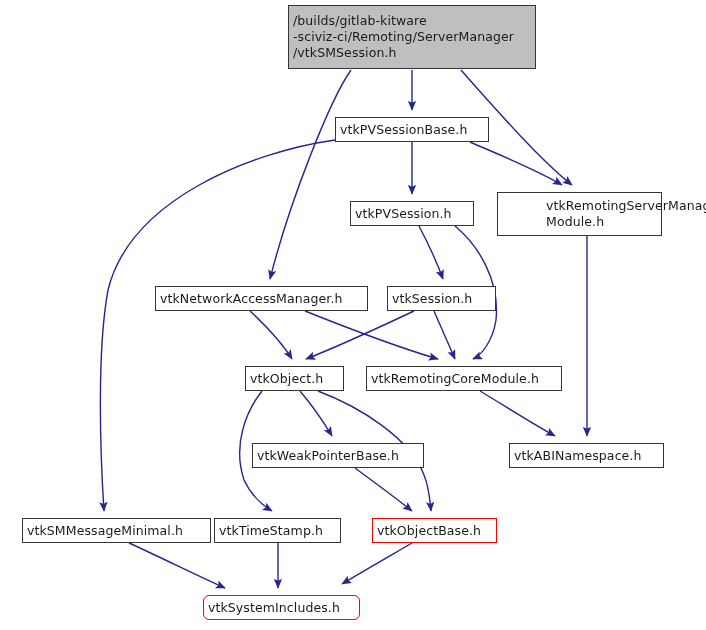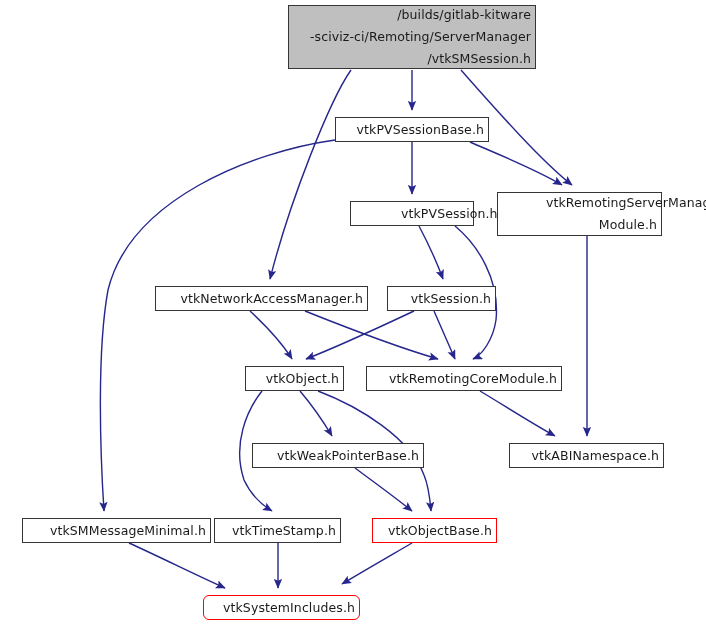--- a/index.html
+++ b/index.html
@@ -22,36 +22,35 @@
     width: 706px;
     height: 630px;
     pointer-events: none;
   }
   .node {
     position: absolute;
     box-sizing: border-box;
     display: flex;
     align-items: center;
     justify-content: center;
-    text-align: right;
+    text-align: left;
     background: #ffffff;
     border: 1px solid #353535;
     color: #1a1a1a;
     font-size: 12.5px;
-    line-height: 22px;
+    line-height: 16px;
     white-space: pre-line;
     letter-spacing: 0.1px;
   }
   .node.root {
     background: #bfbfbf;
     border: 1px solid #353535;
   }
   .node.highlight {
     border: 1px solid #ff0000;
-    padding-left: 7px;
   }
   .node-label {
     display: block;
     width: 100%;
     padding: 0 4px;
     box-sizing: border-box;
   }
 </style>
 </head>
 <body>
@@ -87,21 +86,21 @@
         <path d="M 412,543 C 388,557 362,572 342,584" fill="none" stroke="#26268c" stroke-width="1.4" marker-end="url(#arrowhead)"></path>
       </g>
   </svg>
   <div id="nodes-layer">
       <div class="node root" style="left: 288px; top: 5px; width: 248px; height: 64px;"><span class="node-label">/builds/gitlab-kitware
 -sciviz-ci/Remoting/ServerManager
 /vtkSMSession.h</span></div>
       <div class="node" style="left: 335px; top: 117px; width: 154px; height: 25px;"><span class="node-label">vtkPVSessionBase.h</span></div>
       <div class="node" style="left: 497px; top: 192px; width: 165px; height: 44px; padding-left: 44px;"><span class="node-label">vtkRemotingServerManager
 Module.h</span></div>
-      <div class="node" style="left: 350px; top: 201px; width: 124px; height: 25px; padding-left: 46px;"><span class="node-label">vtkPVSession.h</span></div>
+      <div class="node" style="left: 350px; top: 201px; width: 124px; height: 25px;"><span class="node-label">vtkPVSession.h</span></div>
       <div class="node" style="left: 155px; top: 286px; width: 213px; height: 25px;"><span class="node-label">vtkNetworkAccessManager.h</span></div>
       <div class="node" style="left: 387px; top: 286px; width: 109px; height: 25px;"><span class="node-label">vtkSession.h</span></div>
       <div class="node" style="left: 245px; top: 366px; width: 99px; height: 25px;"><span class="node-label">vtkObject.h</span></div>
       <div class="node" style="left: 366px; top: 366px; width: 196px; height: 25px;"><span class="node-label">vtkRemotingCoreModule.h</span></div>
       <div class="node" style="left: 252px; top: 443px; width: 172px; height: 25px;"><span class="node-label">vtkWeakPointerBase.h</span></div>
       <div class="node" style="left: 509px; top: 443px; width: 155px; height: 25px;"><span class="node-label">vtkABINamespace.h</span></div>
       <div class="node" style="left: 22px; top: 518px; width: 189px; height: 25px;"><span class="node-label">vtkSMMessageMinimal.h</span></div>
       <div class="node" style="left: 214px; top: 518px; width: 127px; height: 25px;"><span class="node-label">vtkTimeStamp.h</span></div>
       <div class="node highlight" style="left: 372px; top: 518px; width: 125px; height: 25px;"><span class="node-label">vtkObjectBase.h</span></div>
       <div class="node highlight" style="left: 203px; top: 595px; width: 157px; height: 25px; border-radius: 6px;"><span class="node-label">vtkSystemIncludes.h</span></div>

